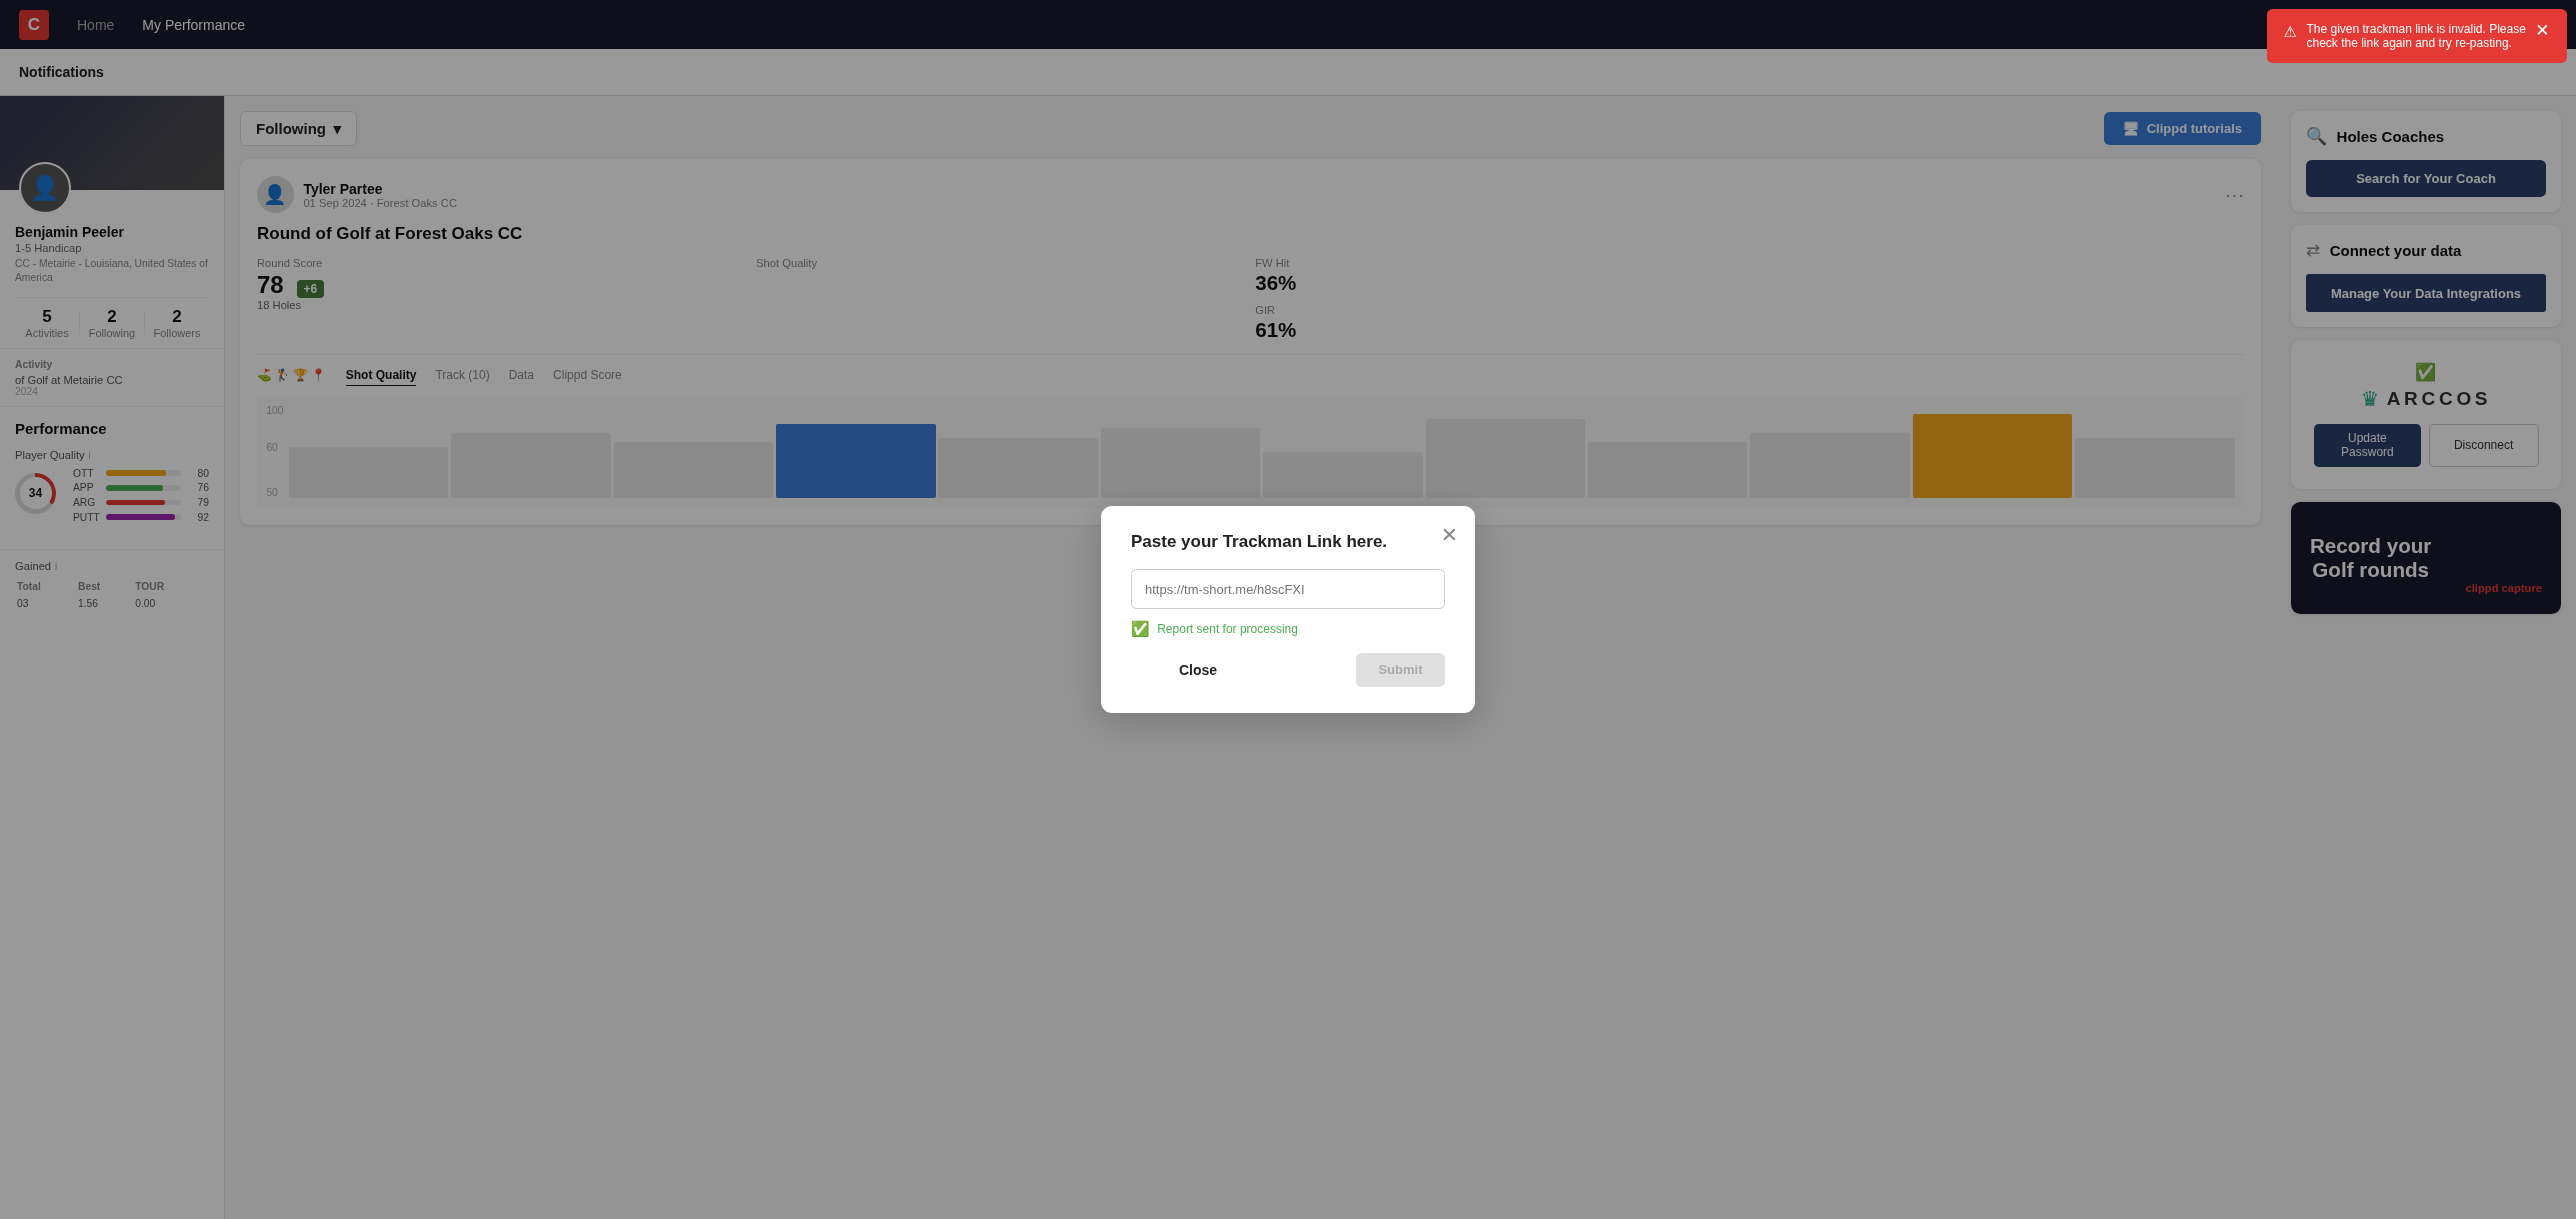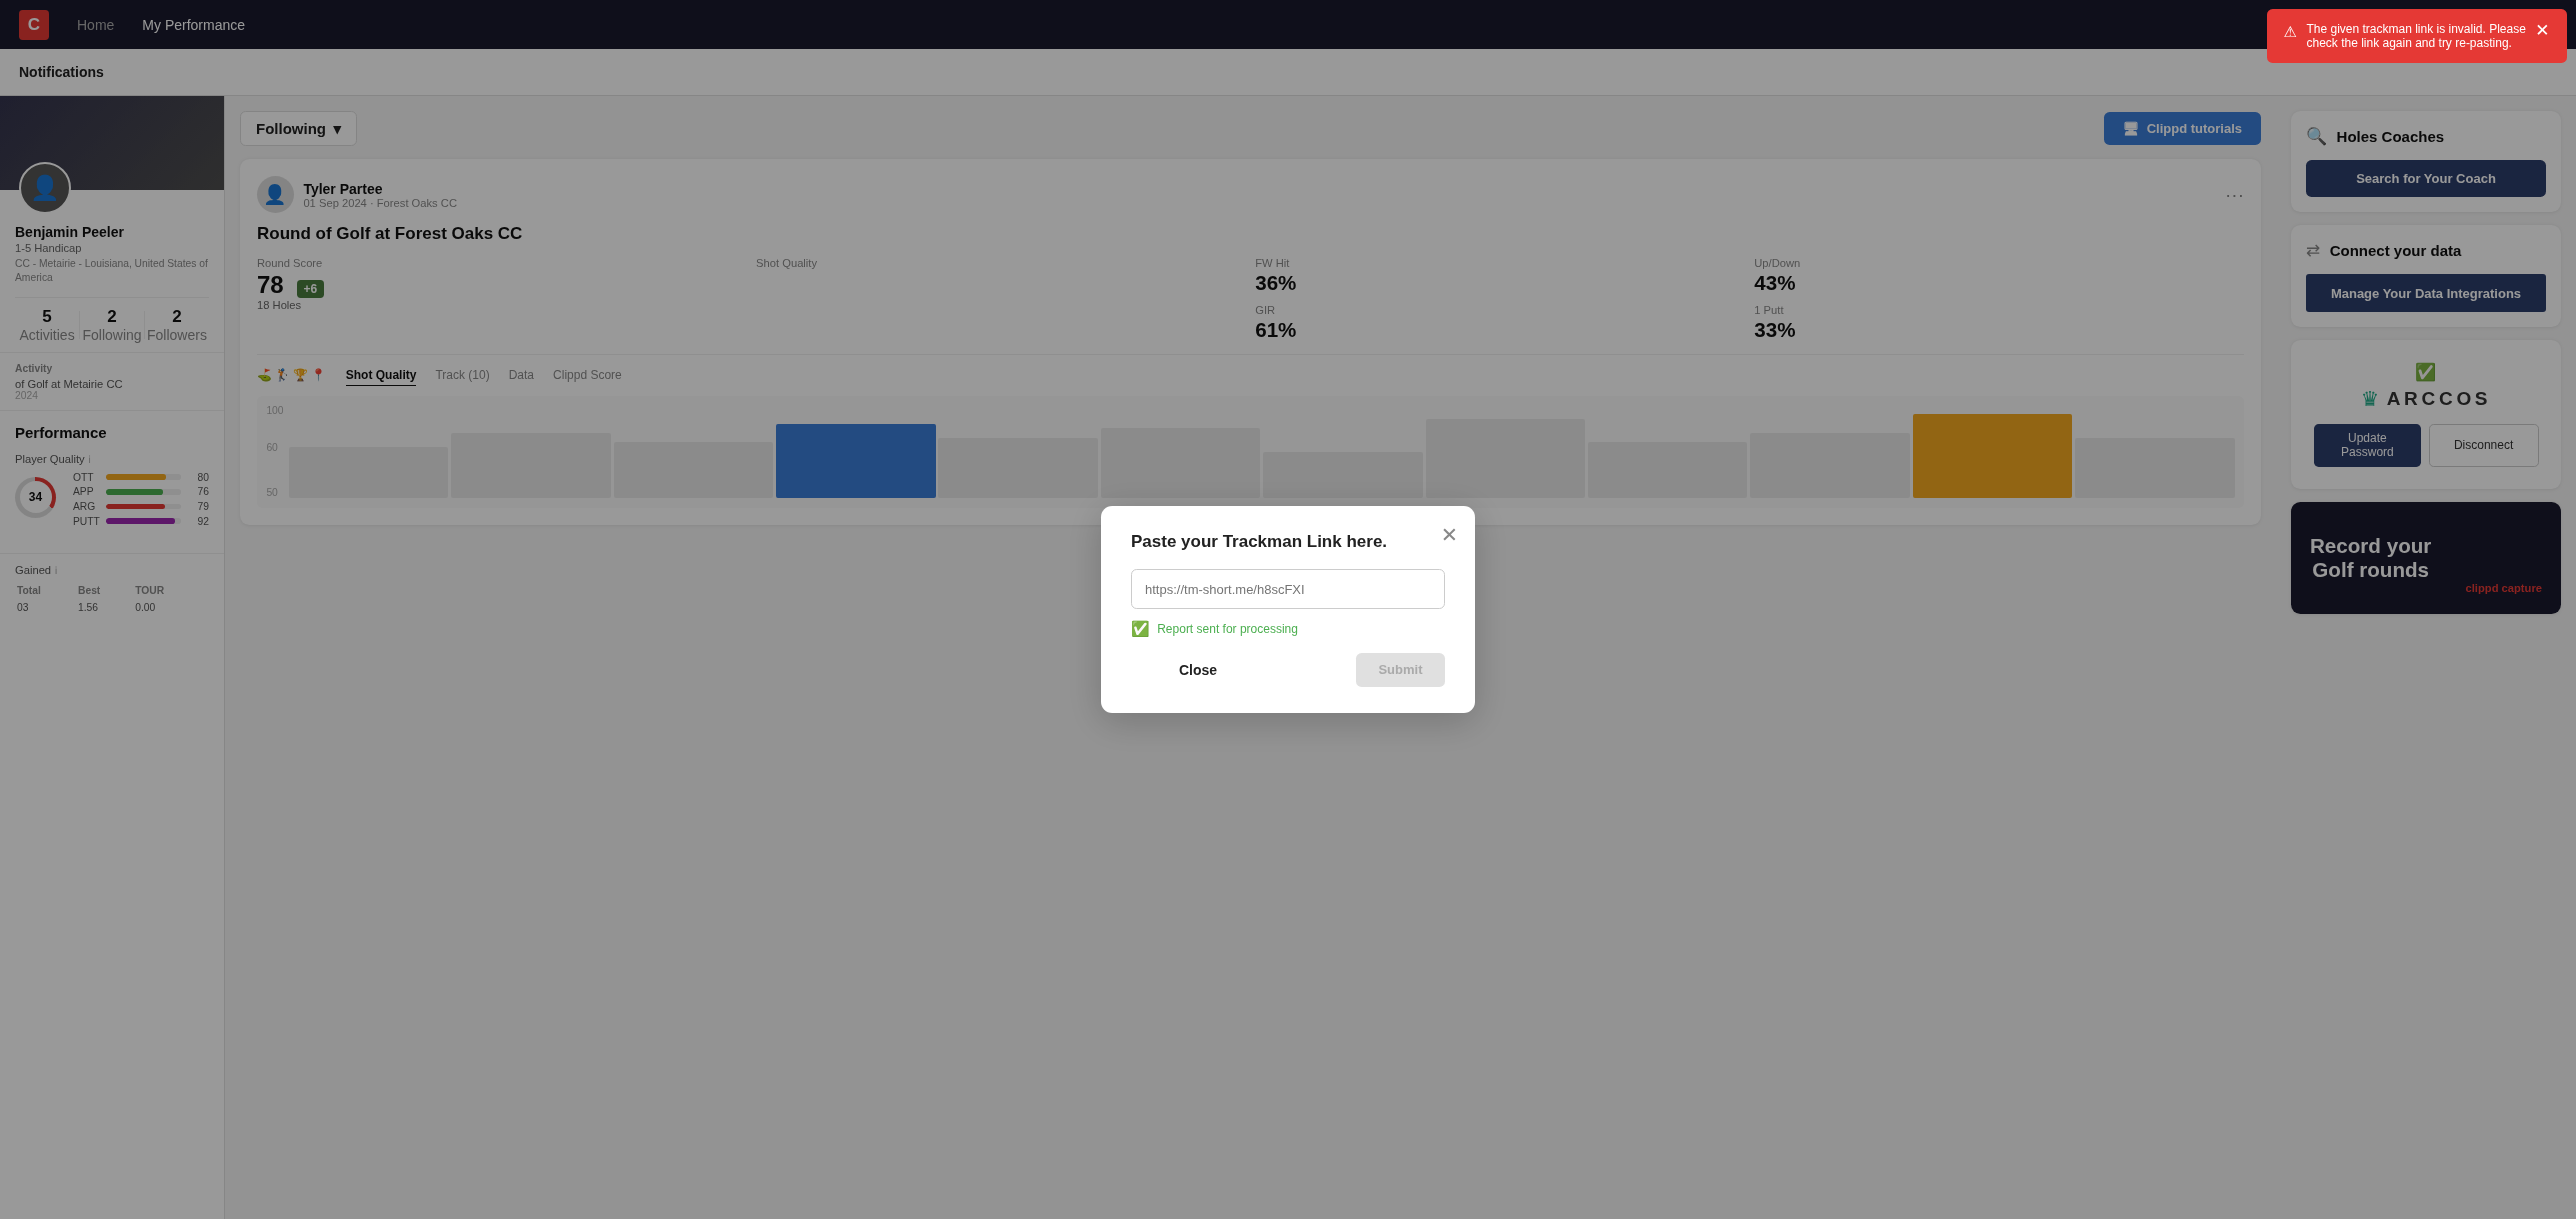--- a/index.html
+++ b/index.html
@@ -135,21 +135,21 @@
       padding: 9.4px 0;
       margin: 0 15px;
     }
     .stat-item {
       flex: 1; text-align: center;
     }
     .stat-num {
       font-size: 17px; font-weight: 700; color: #111;
     }
     .stat-label {
-      font-size: 14px; color: #888;
+      font-size: 11px; color: #888;
     }
     .stat-divider {
       width: 0.9px; background: #eee; margin: 3.7px 0;
     }
 
     .activity-section {
       padding: 9.4px 15px;
       border-top: 0.9px solid #eee;
     }
     .activity-title { font-size: 10.3px; color: #888; font-weight: 600; margin-bottom: 3.7px; }
@@ -652,30 +652,20 @@
         <div class="stat-box">
           <div style="margin-bottom:9.4px;">
             <div class="stat-box-label">FW Hit</div>
             <div class="stat-box-value" style="font-size:20.6px;">36%</div>
           </div>
           <div>
             <div class="stat-box-label">GIR</div>
             <div class="stat-box-value" style="font-size:20.6px;">61%</div>
           </div>
         </div>
-        <div class="stat-box">
-          <div style="margin-bottom:9.4px;">
-            <div class="stat-box-label">Up/Down</div>
-            <div class="stat-box-value" style="font-size:20.6px;">43%</div>
-          </div>
-          <div>
-            <div class="stat-box-label">1 Putt</div>
-            <div class="stat-box-value" style="font-size:20.6px;">33%</div>
-          </div>
-        </div>
       </div>
 
       <div class="tabs-row">
         <span class="tab-item">⛳ 🏌 🏆 📍</span>
         <span class="tab-item active">Shot Quality</span>
         <span class="tab-item">Track (10)</span>
         <span class="tab-item">Data</span>
         <span class="tab-item">Clippd Score</span>
       </div>
 

